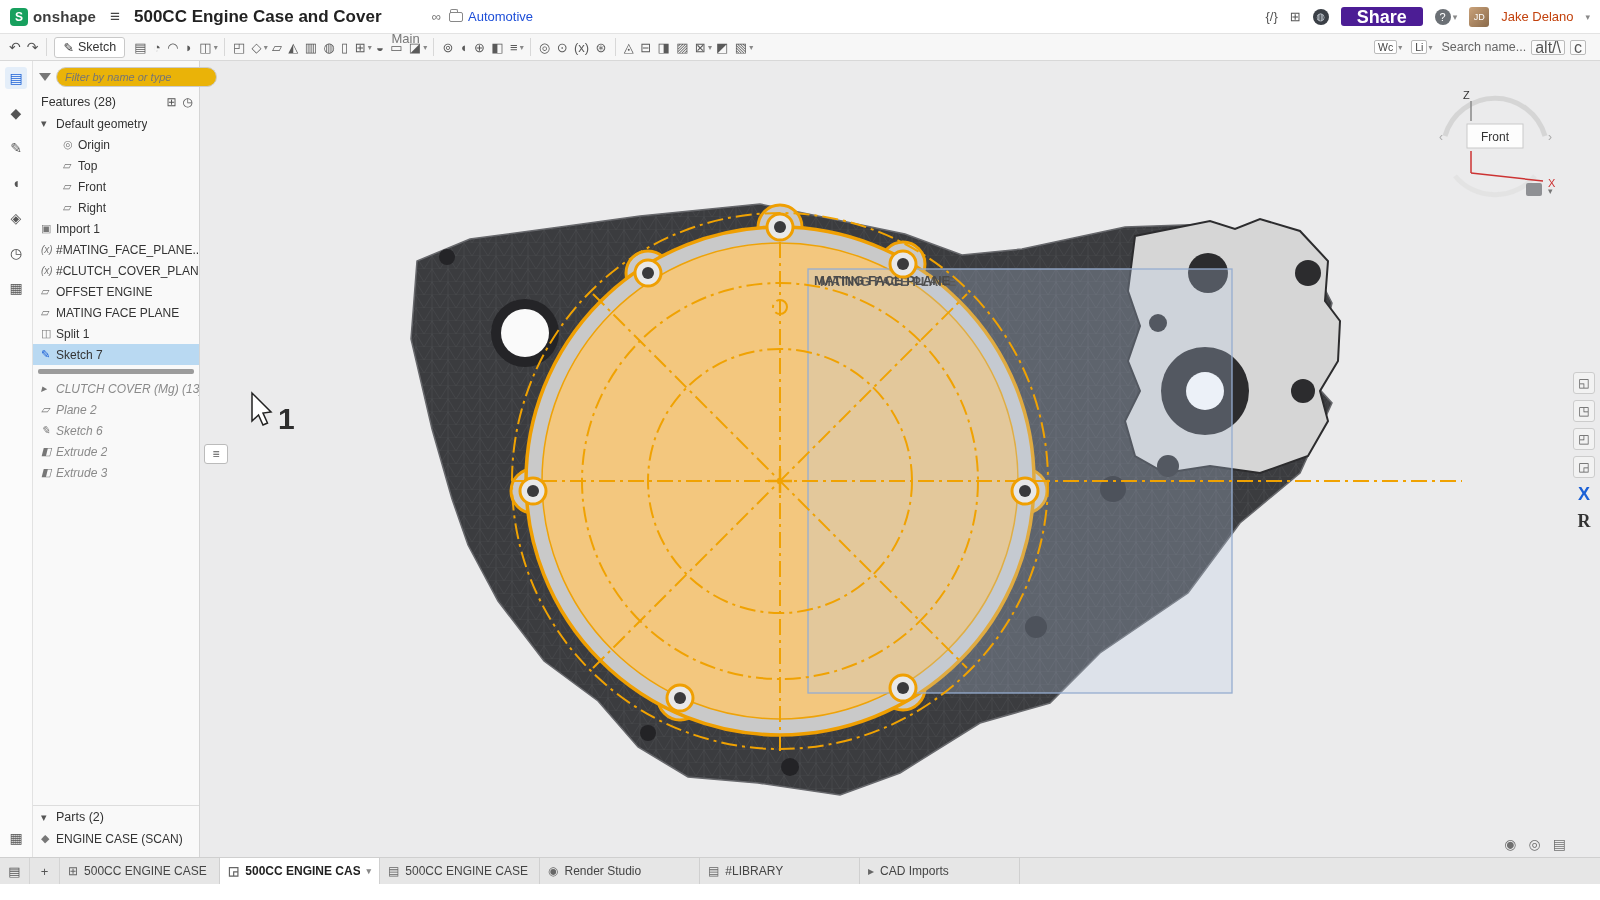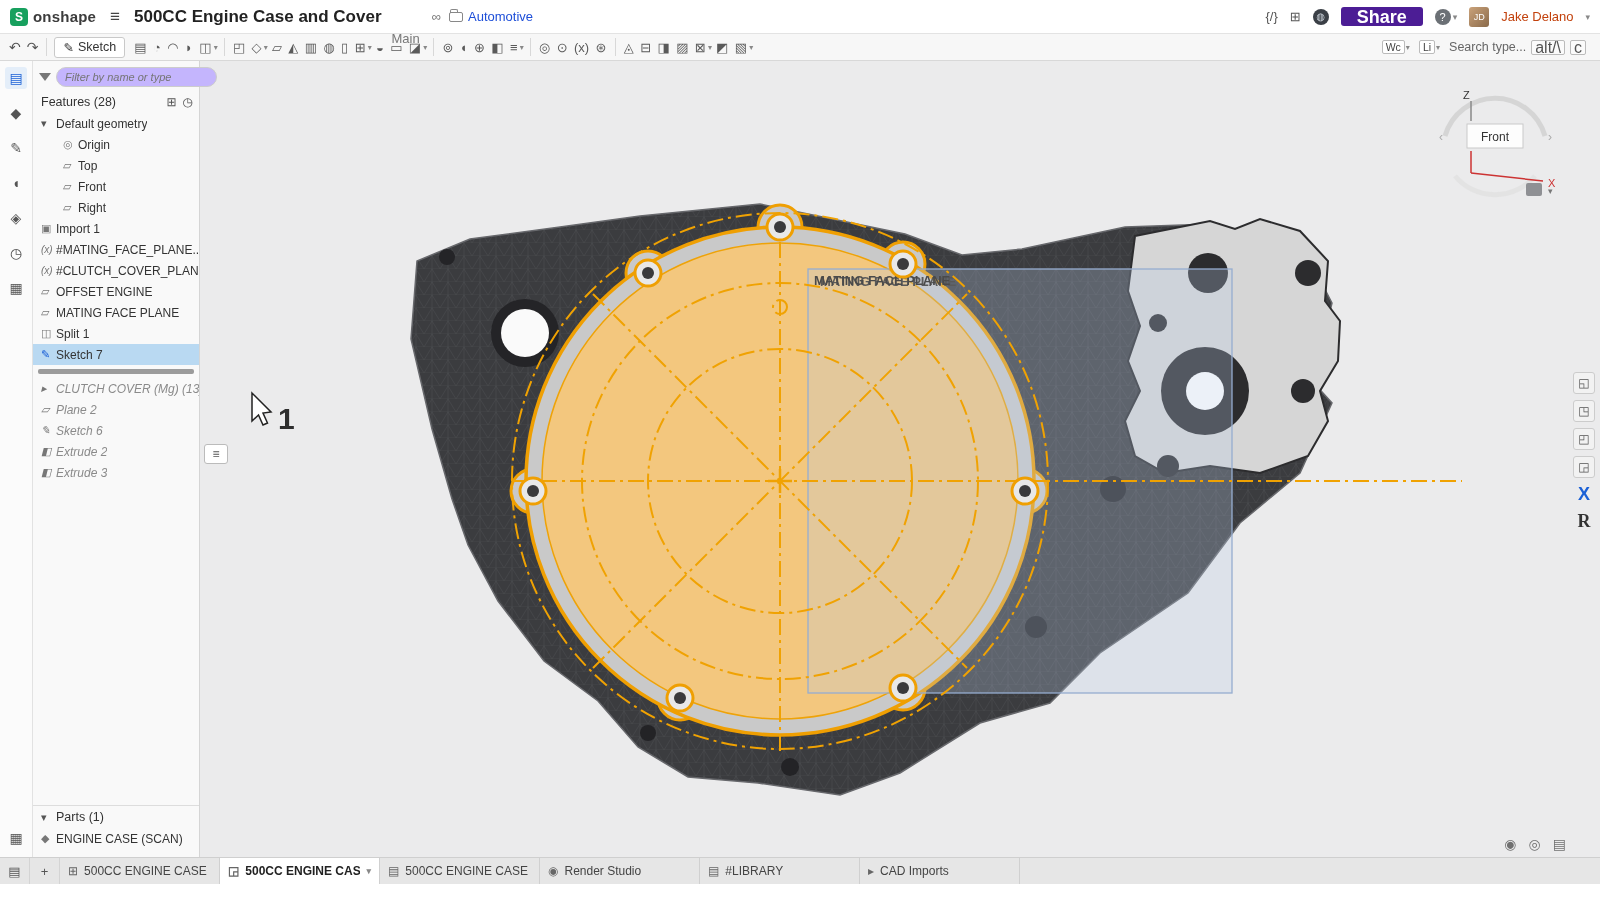--- a/index.html
+++ b/index.html
@@ -60,21 +60,21 @@
     color:#555; font-size:14px; cursor:pointer; border-radius:3px; }
   .strip .sic.active { background:#e4eef9; color:#1b60d6; }
   .strip .bottom-ic { margin-top:auto; margin-bottom:8px; }
 
   
   .panel { position:absolute; left:33px; top:61px; width:167px; height:796px; background:#f9f9f9;
     border-right:1px solid #d5d5d5; z-index:24; display:flex; flex-direction:column; font-size:12px; }
   .filter-row { display:flex; align-items:center; gap:5px; padding:6px 6px 4px 6px; }
   .funnel { width:0; height:0; border-left:6px solid transparent; border-right:6px solid transparent;
     border-top:8px solid #777; position:relative; cursor:pointer; }
-  .filter-input { flex:1; height:20px; border:1px solid #ccc; border-radius:10px; background:#c4b5fd;
+  .filter-input { flex:1; height:20px; border:1px solid #ccc; border-radius:10px; background:#eab308;
     font-size:11px; padding:0 8px; color:#444; font-style:italic; }
   .feat-hdr { display:flex; align-items:center; padding:4px 6px 3px 8px; color:#333; font-size:12.5px;justify-content:center; }
   .feat-hdr .spacer { flex:1; }
   .feat-hdr .hic { color:#555; font-size:12px; margin-left:6px; cursor:pointer; }
   .tree { padding:1px 0 0 0; }
   .trow { display:flex; align-items:center; height:21px; padding-left:8px; cursor:pointer; color:#333; }
   .trow .tw { width:15px; color:#777; font-size:11px; flex:none; }
   .trow .tlabel { white-space:nowrap; overflow:hidden; }
   .trow.ind1 { padding-left:30px; }
   .trow.grp .tw { color:#555; }
@@ -196,21 +196,21 @@
     <div class="tb-right">
       <div class="mini-dd">
         <span class="chip">Wc</span>
         <span class="tb-caret">▾</span>
       </div>
       <div class="mini-dd">
         <span class="chip">Li</span>
         <span class="tb-caret">▾</span>
       </div>
       <div class="search-tools">
-        <span>Search type...</span>
+        <span>Search name...</span>
         <span class="kbd">alt/\</span>
         <span class="kbd">c</span>
       </div>
     </div>
   </div>
 
   <div class="strip">
     <div class="sic active">▤</div>
     <div class="sic">◆</div>
     <div class="sic">✎</div>
@@ -299,21 +299,21 @@
         <span class="tlabel">Extrude 2</span>
       </div>
       <div class="trow dim">
         <span class="tw">◧</span>
         <span class="tlabel">Extrude 3</span>
       </div>
     </div>
     <div class="parts-sec">
       <div class="parts-hdr">
         <span class="tw">▾</span>
-        <span>Parts (1)</span>
+        <span>Parts (2)</span>
       </div>
       <div class="trow">
         <span class="tw">◆</span>
         <span class="tlabel">ENGINE CASE (SCAN)</span>
       </div>
     </div>
   </div>
 
   <div class="viewport">
     <svg width="1400" height="796" viewBox="0 0 1400 796">

